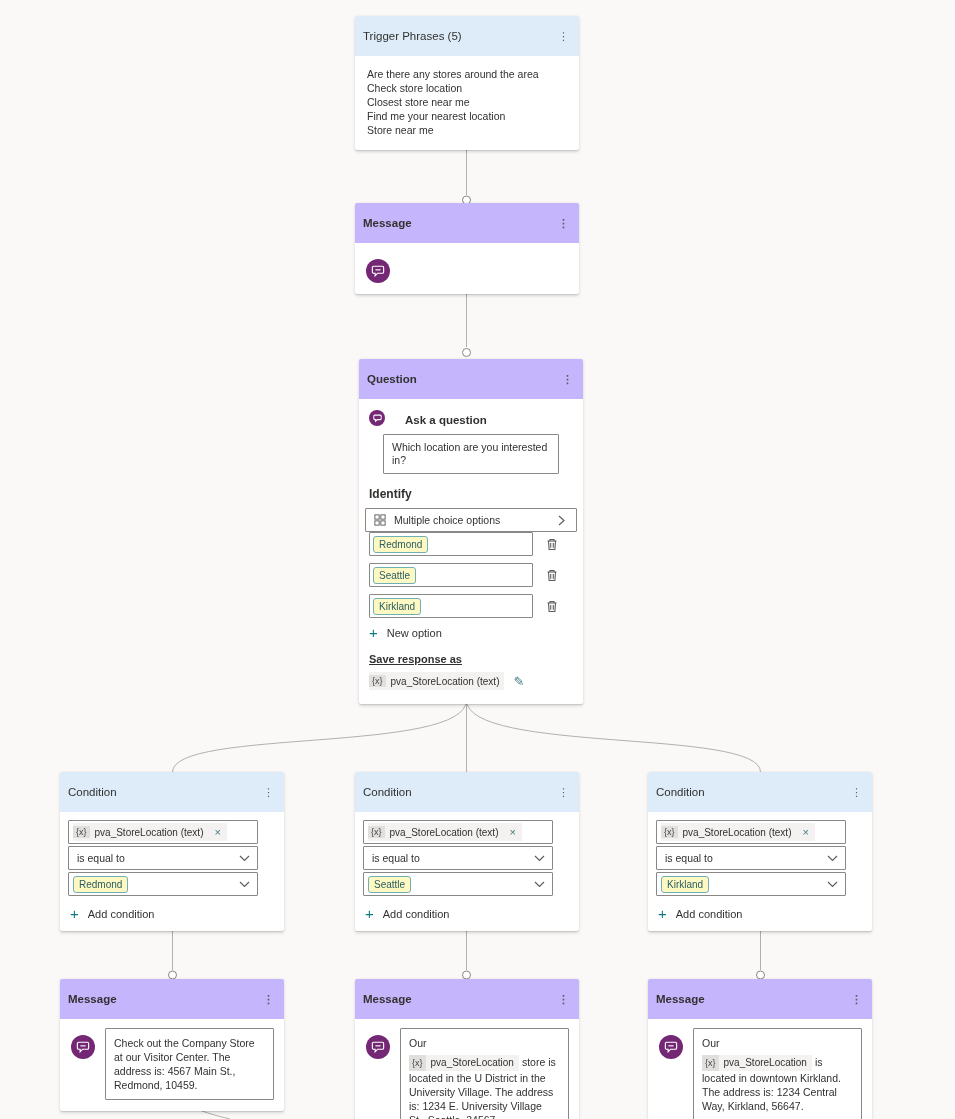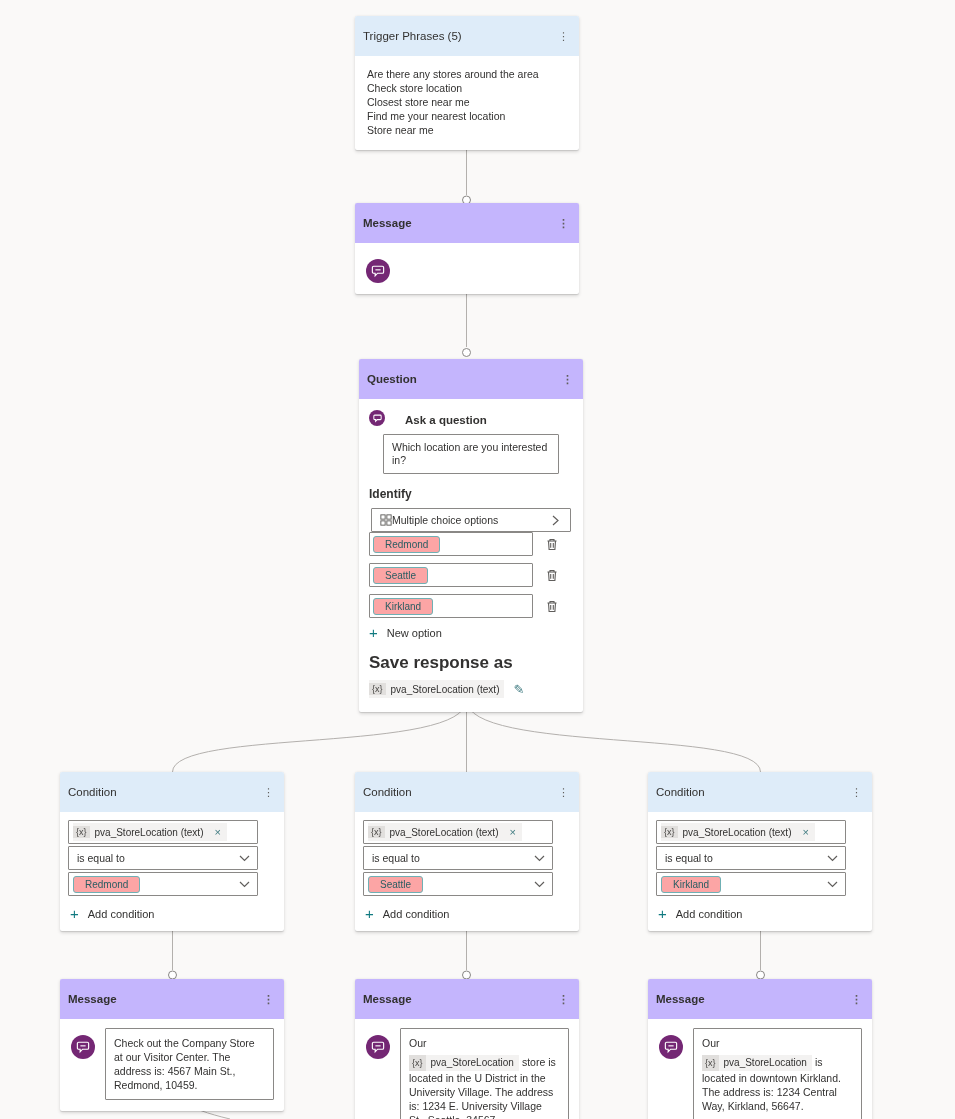--- a/index.html
+++ b/index.html
@@ -28,33 +28,33 @@
                vertical-align:middle;margin-right:3px;}
   .chip-x{background:#e1dfdd;padding:1px 3px;font-size:9px;color:#484644;}
   .chip-name{padding:0 5px;font-size:10px;}
   
   .q-ask{display:flex;align-items:flex-end;gap:20px;padding:11px 10px 0;font-weight:700;font-size:11.5px;}
   .q-circle{width:16px;height:16px;border-radius:50%;background:#742774;flex:none;
             display:flex;align-items:center;justify-content:center;}
   .q-textbox{margin:8px 24px 0;border:1px solid #8a8886;border-radius:1px;padding:6px 8px;
              line-height:13px;font-size:10.5px;}
   .q-label{padding:13px 10px 7px;font-weight:700;font-size:12px;}
-  .mco-box{margin:0 12px;border:1px solid #8a8886;border-radius:1px;height:22px;display:flex;
-           align-items:center;padding:0 8px;cursor:pointer;}
+  .mco-box{margin:0 6px;border:1px solid #8a8886;border-radius:1px;height:22px;display:flex;
+           align-items:center;padding:0 8px;gap:8px;cursor:pointer;}
   .mco-box .grow{flex:1;font-size:10.5px;}
   .option-row{display:flex;align-items:center;gap:13px;margin:0 10px 7px;}
   .option-input{border:1px solid #8a8886;border-radius:1px;width:164px;height:24px;display:flex;
                 align-items:center;padding:0 3px;box-sizing:border-box;cursor:text;}
-  .chip-teal{border:1px solid #6fb0b4;border-radius:3px;padding:2px 11px;font-size:10px;
-             color:#2a5d62;background:#fca5a5;}
+  .chip-teal{border:1px solid #6fb0b4;border-radius:3px;padding:2px 5px;font-size:10px;
+             color:#2a5d62;background:#fef9c3;}
   .icon-btn{background:none;border:none;padding:0;cursor:pointer;display:flex;align-items:center;}
   .action-link{display:flex;gap:9px;align-items:center;margin:6px 10px 0;font-size:11px;
                color:#323130;cursor:pointer;}
   .plus{color:#117a80;font-size:15px;font-weight:400;line-height:1;}
-  .save-label{font-weight:700;font-size:17px;margin:13px 10px 7px;}
+  .save-label{font-weight:700;font-size:11px;margin:13px 10px 7px;text-decoration:underline;}
   .var-row{display:flex;align-items:center;gap:9px;margin:0 10px 14px;}
   .var-chip{display:inline-flex;align-items:center;background:#f3f2f1;height:18px;}
   .pencil{color:#417c82;font-size:13px;cursor:pointer;}
   
   .cond-body{padding:8px 8px 10px;}
   .cond-box{border:1px solid #8a8886;border-radius:1px;width:190px;height:24px;display:flex;
             align-items:center;padding:0 4px;box-sizing:border-box;margin-bottom:2px;
             justify-content:space-between;}
   .cond-varchip{display:inline-flex;align-items:center;background:#f3f2f1;height:18px;}
   .close-x{color:#417c82;font-size:11px;padding:0 6px;cursor:pointer;}

